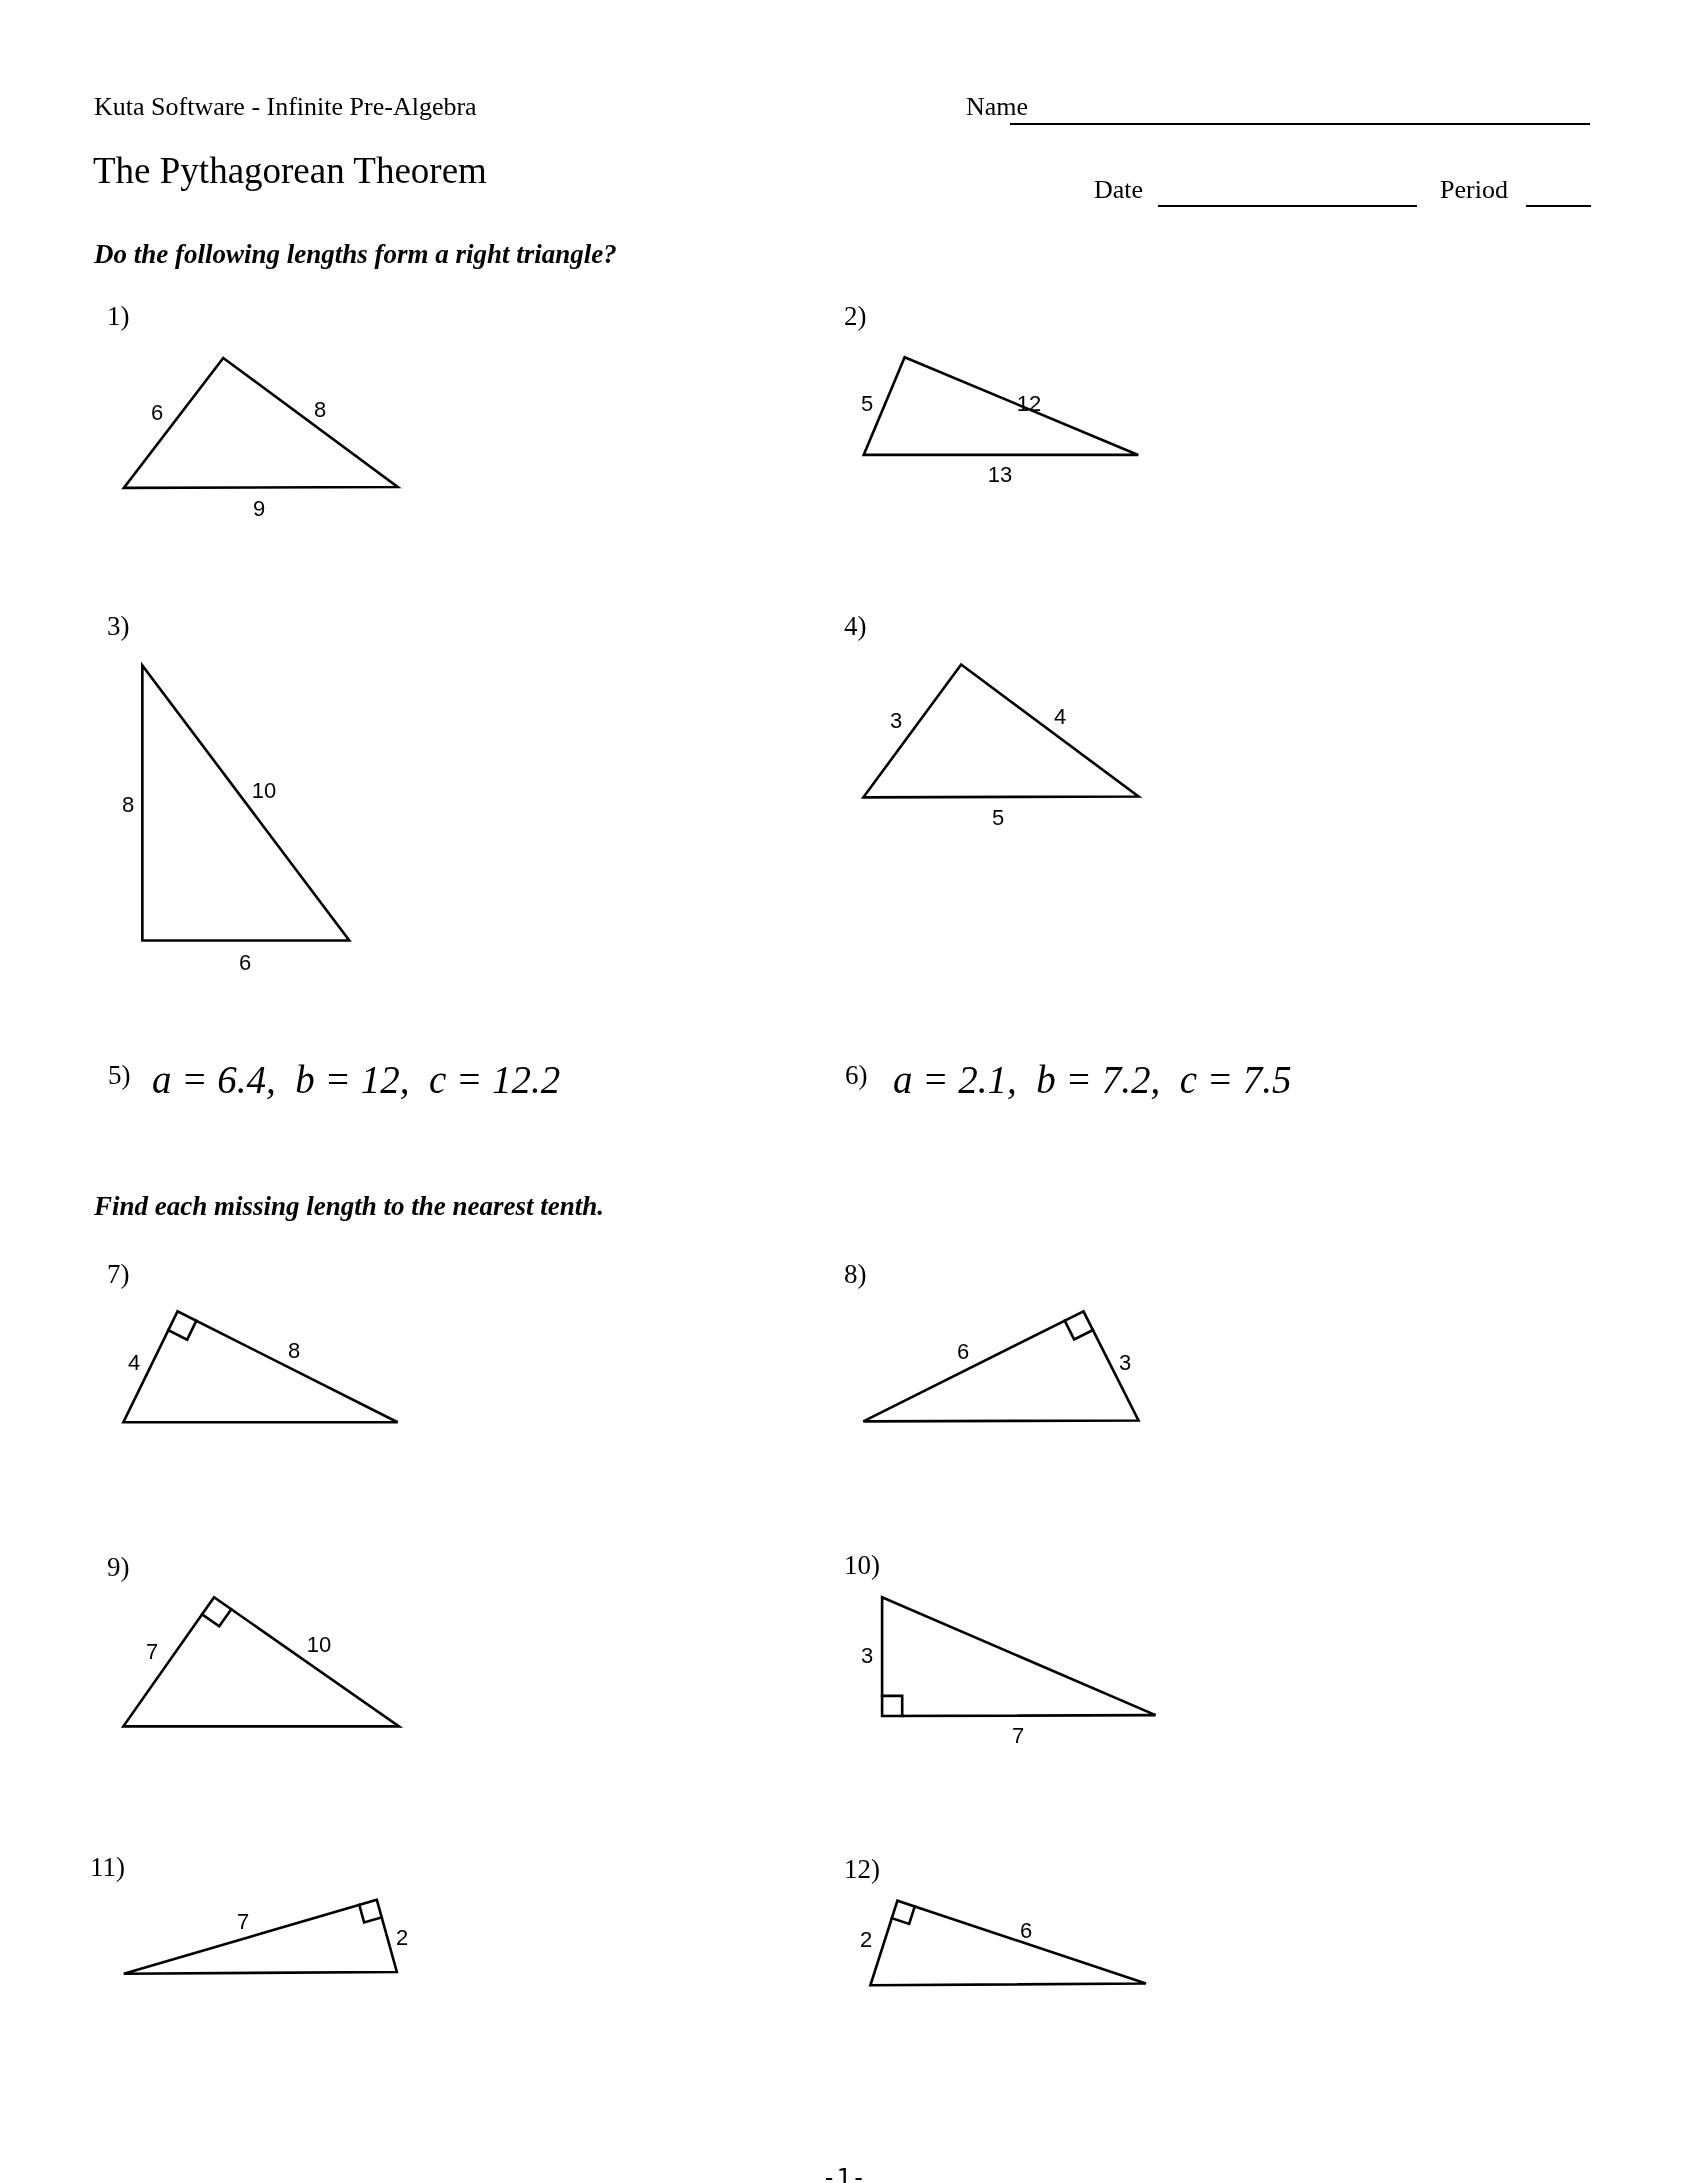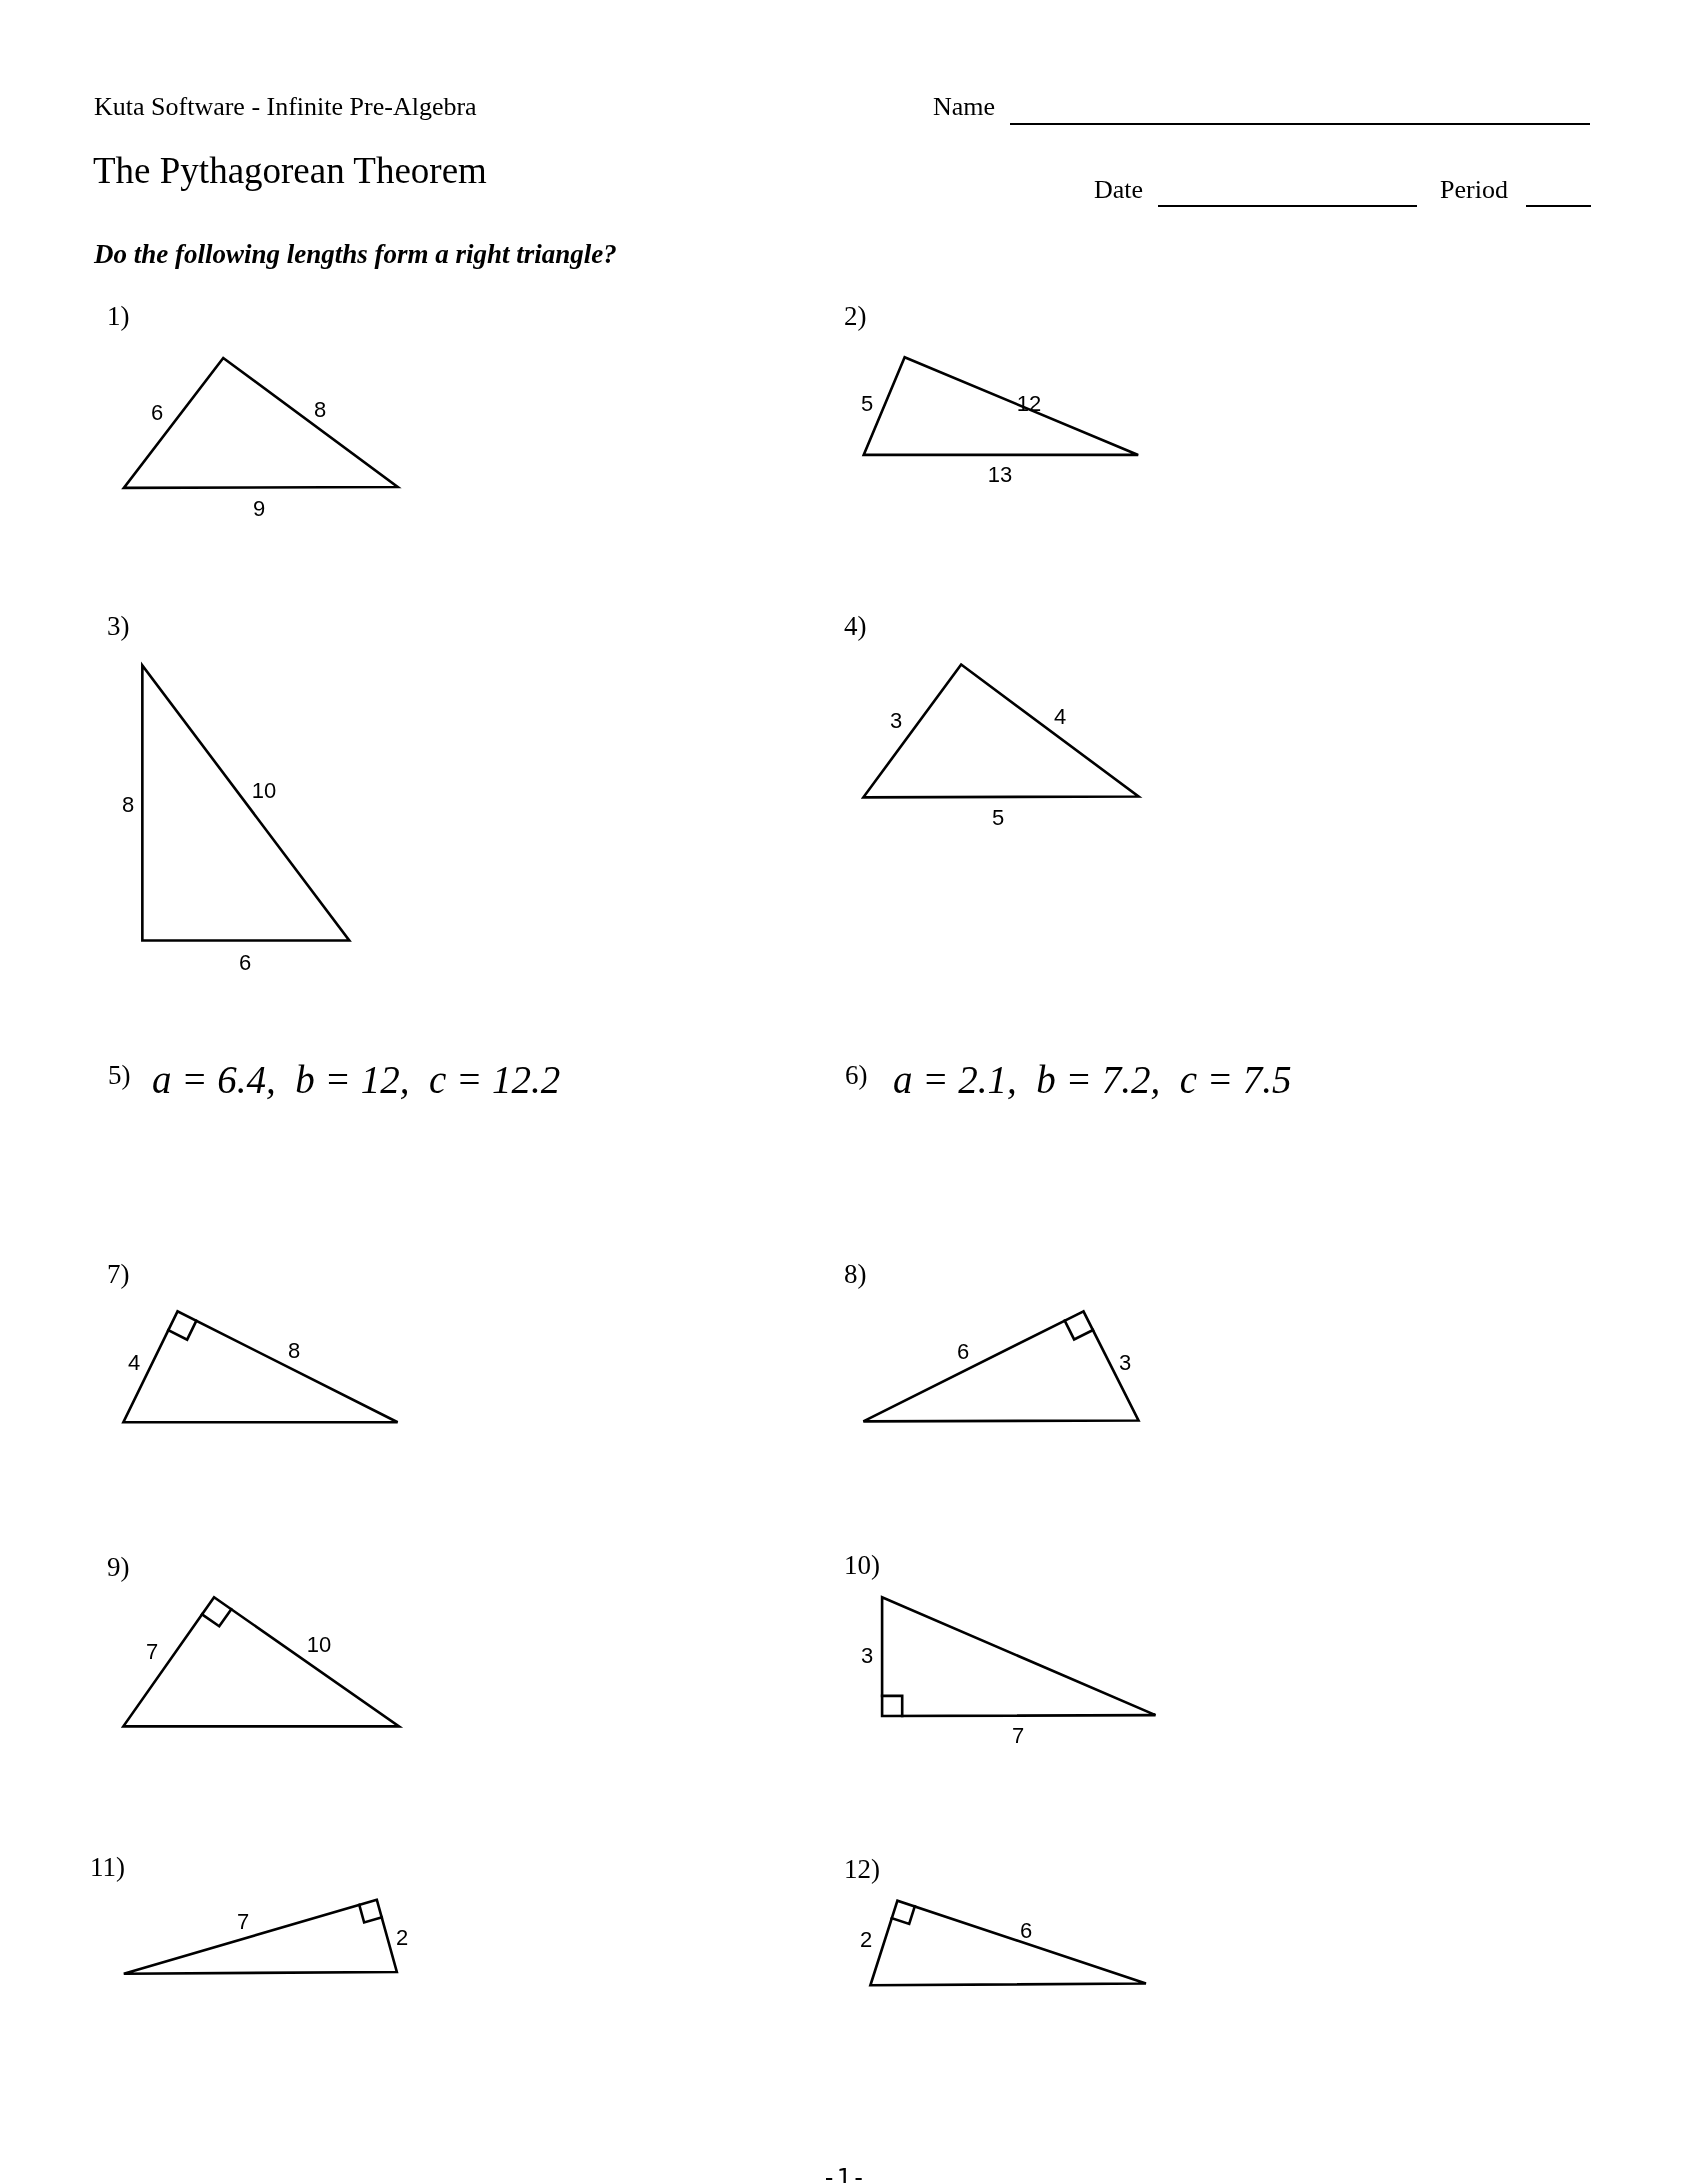--- a/index.html
+++ b/index.html
@@ -22,21 +22,21 @@
   svg.tri{position:absolute;overflow:visible;}
   svg.tri polygon, svg.tri polyline{fill:none;stroke:var(--ink);stroke-width:3;stroke-linejoin:miter;stroke-linecap:square;}
   .center-x{transform:translateX(-50%);}
 </style>
 </head>
 <body>
 
 <div class="page">
 
   <span class="abs serif t30" style="left:94px;top:77px">Kuta Software - Infinite Pre-Algebra</span>
-  <span class="abs serif t30" style="left:933px;top:77px">Name</span>
+  <span class="abs serif t30" style="left:966px;top:77px">Name</span>
   <div class="abs rule" style="left:1010px;top:82px;width:580px;height:24.5px"></div>
 
   <span class="abs serif title" style="left:93px;top:135px">The Pythagorean Theorem</span>
 
   <span class="abs serif t30" style="left:1094px;top:160px">Date</span>
   <div class="abs rule" style="left:1158px;top:164px;width:259px;height:24.5px"></div>
   <span class="abs serif t30" style="left:1440px;top:160px">Period</span>
   <div class="abs rule" style="left:1526px;top:164px;width:65px;height:24.5px"></div>
 
   <span class="abs serif bold instr" style="left:94px;top:224px">Do the following lengths form a right triangle?</span>
@@ -72,20 +72,21 @@
   <span class="abs sans lbl" style="left:896px;top:705px">3</span>
   <span class="abs sans lbl" style="left:1060px;top:701px">4</span>
   <span class="abs sans lbl" style="left:998px;top:802px">5</span>
 
   <span class="abs serif num" style="left:108px;top:1045px">5)</span>
   <span class="abs serif italic eq" style="left:152px;top:1043px">a = 6.4,  b = 12,  c = 12.2</span>
 
   <span class="abs serif num" style="left:845px;top:1045px">6)</span>
   <span class="abs serif italic eq" style="left:893px;top:1043px">a = 2.1,  b = 7.2,  c = 7.5</span>
 
+  <span class="abs serif bold instr" style="left:94px;top:1176px">Find each missing length to the nearest tenth.</span>
 
   <span class="abs serif num" style="left:107px;top:1244px">7)</span>
   <svg class="tri" style="left:112px;top:1284px" width="297" height="131" viewBox="0 0 340 150">
     <polygon points="75,13 13,140 327,140"></polygon>
     <polyline points="64.5,34.6 86,45.4 96.5,23.8"></polyline>
   </svg>
   <span class="abs sans lbl" style="left:134px;top:1347px">4</span>
   <span class="abs sans lbl" style="left:294px;top:1335px">8</span>
 
   <span class="abs serif num" style="left:844px;top:1244px">8)</span>

